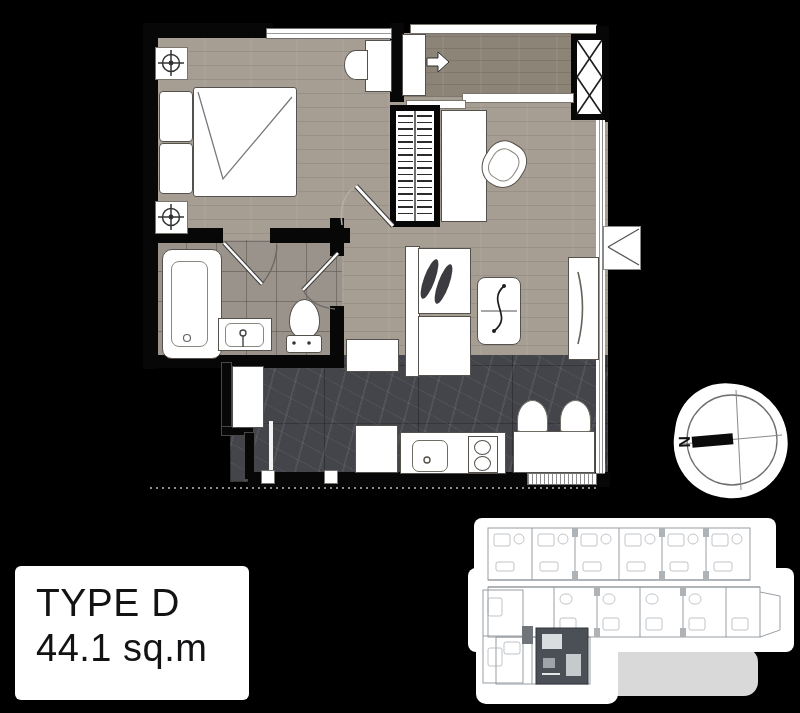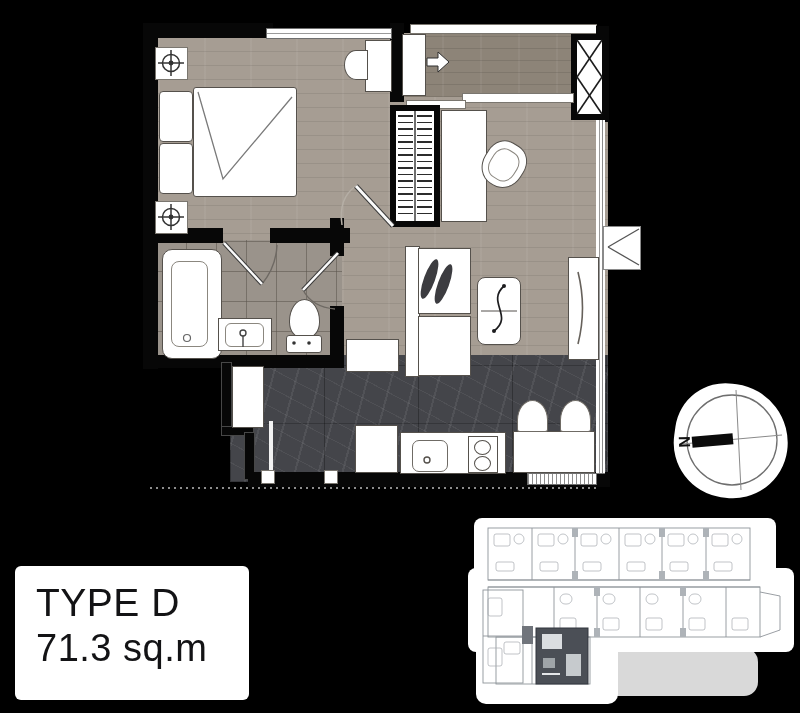--- a/index.html
+++ b/index.html
@@ -284,16 +284,16 @@
         <rect x="84" y="126" width="20" height="15" fill="#dadde0"></rect>
         <rect x="108" y="146" width="15" height="22" fill="#c6cacd"></rect>
         <rect x="85" y="150" width="12" height="10" fill="#9fa4a8"></rect>
         <line x1="84" y1="166" x2="102" y2="166" stroke="#e4e6e8" stroke-width="2"></line>
       </g>
     </svg>
   </div>
 
   <div id="card" class="abs" style="left:15px;top:566px;width:234px;height:134px;padding:14px 12px 0 21px;">
     <div class="t1">TYPE D</div>
-    <div class="t2">71.3 sq.m</div>
+    <div class="t2">44.1 sq.m</div>
   </div>
 
 </div>
 
 </body></html>

